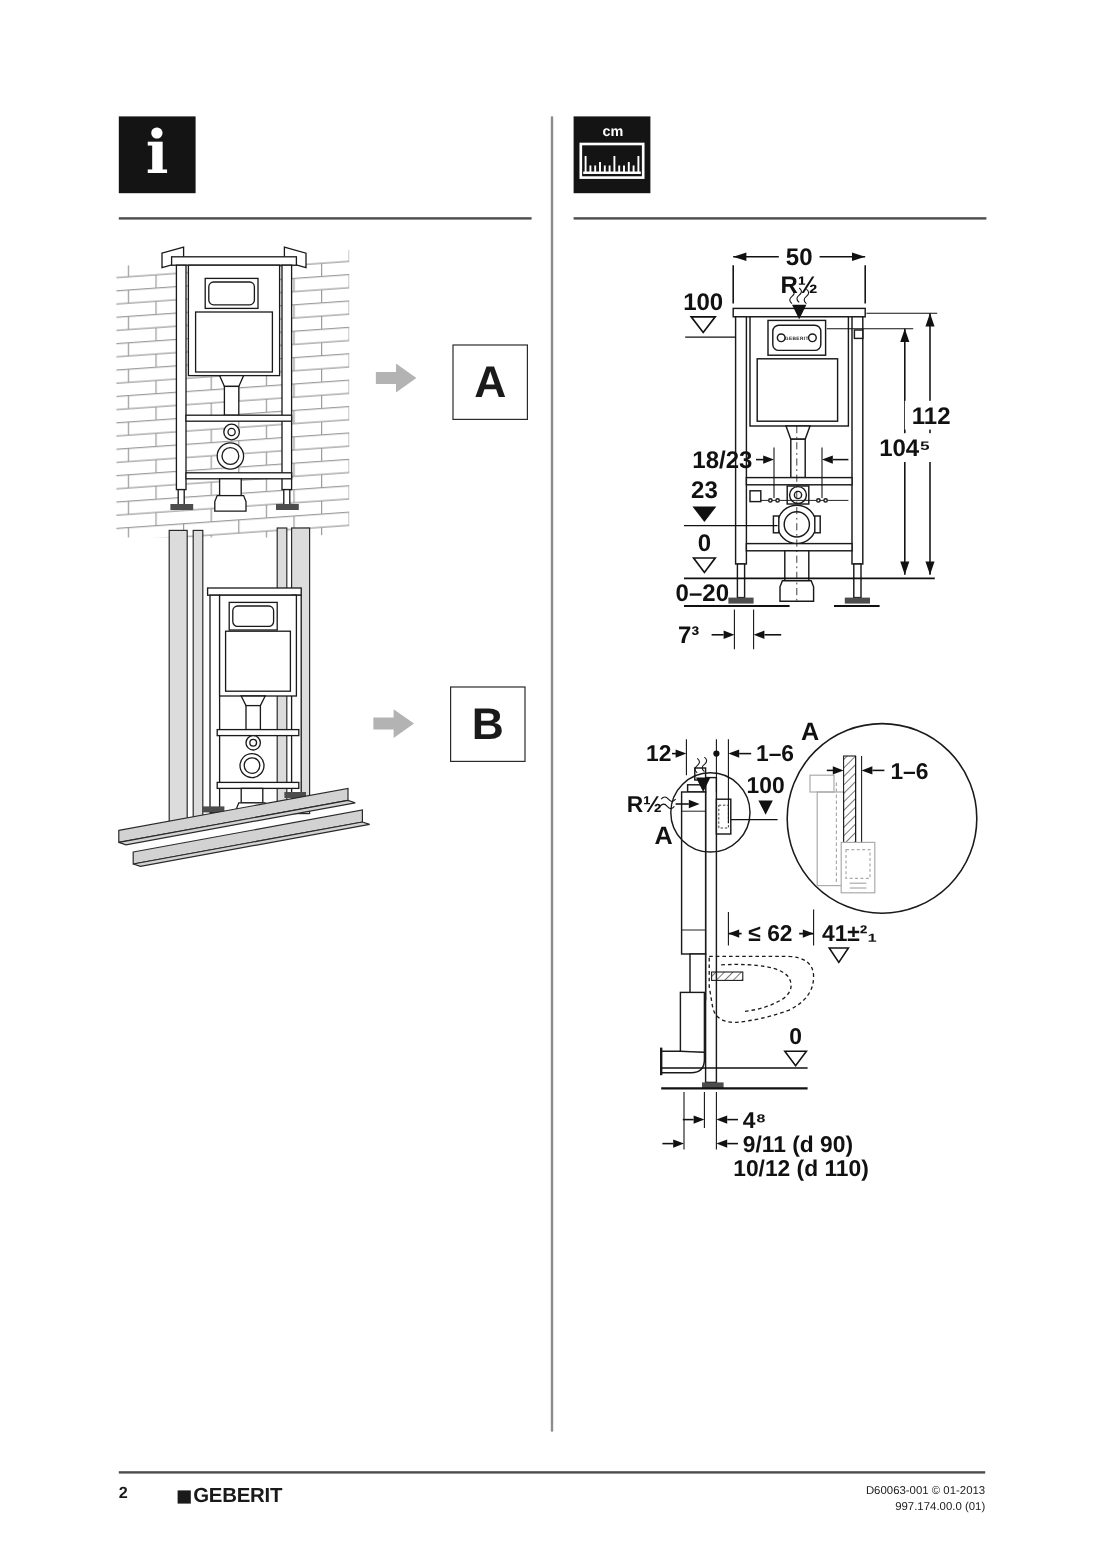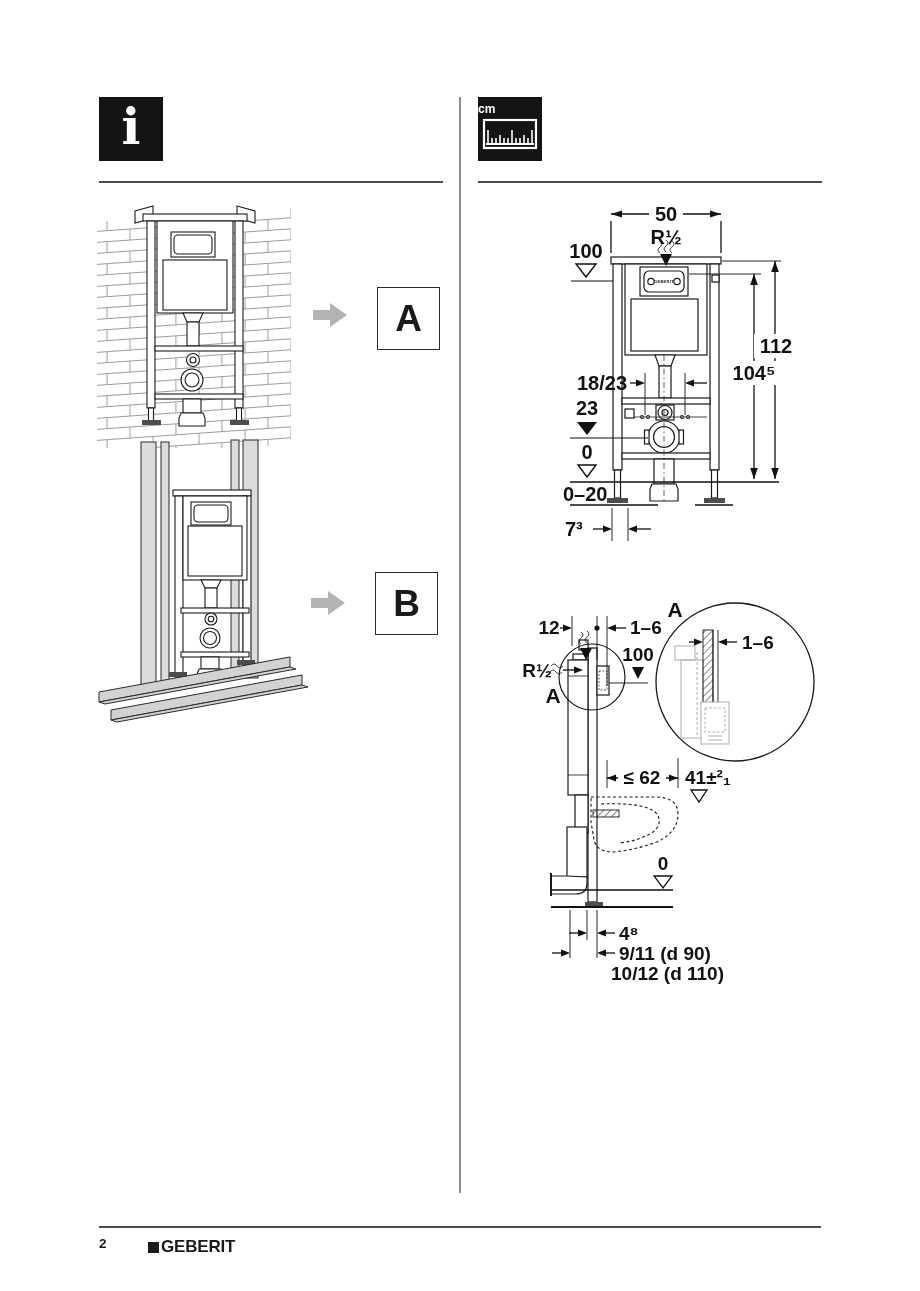--- a/index.html
+++ b/index.html
@@ -4,21 +4,21 @@
 <style>
   html,body{margin:0;padding:0;background:#e8e8e8;}
   .page{position:relative;width:920px;height:1291px;background:#ffffff;overflow:hidden;
         font-family:"Liberation Sans","DejaVu Sans",sans-serif;color:#1a1a1a;}
   .abs{position:absolute;}
   .icon-box{width:64px;height:64px;background:#141414;color:#fff;}
   .info-box{left:99px;top:97px;display:flex;align-items:center;justify-content:center;}
   .info-glyph{font-family:"DejaVu Serif","Liberation Serif",serif;font-weight:bold;
               font-size:50px;line-height:1;transform:translateY(-2px);}
   .cm-box{left:478px;top:97px;}
-  .cm-label{position:absolute;left:0;top:5px;font-size:12px;font-weight:bold;}
+  .cm-label{position:absolute;left:24px;top:5px;font-size:12px;font-weight:bold;}
   .rule{background:#4d4d4d;height:2px;}
   .rule-left{left:99px;top:181px;width:344px;}
   .rule-right{left:478px;top:181px;width:344px;}
   .rule-footer{left:99px;top:1226px;width:722px;}
   .divider{left:459px;top:97px;width:1.5px;height:1096px;background:#8c8c8c;}
   .letter-box{width:61px;height:61px;border:1.5px solid #2a2a2a;display:flex;
               align-items:center;justify-content:center;font-size:37px;font-weight:bold;}
   .box-a{left:377px;top:287px;}
   .box-b{left:375px;top:572px;}
   .gray-arrow{width:34px;height:24px;}
@@ -367,14 +367,18 @@
       <text class="dim-s" x="106" y="390" stroke="none">10/12 (d 110)</text>
     </g>
   </svg>
 
   <div class="abs rule rule-footer"></div>
   <div class="abs footer-page">2</div>
   <div class="abs footer-brand">
     <span class="brand-square"></span>
     <span>GEBERIT</span>
   </div>
+  <div class="abs footer-doc">
+    <div>D60063-001 © 01-2013</div>
+    <div>997.174.00.0 (01)</div>
+  </div>
 
 </div>
 
 </body></html>

